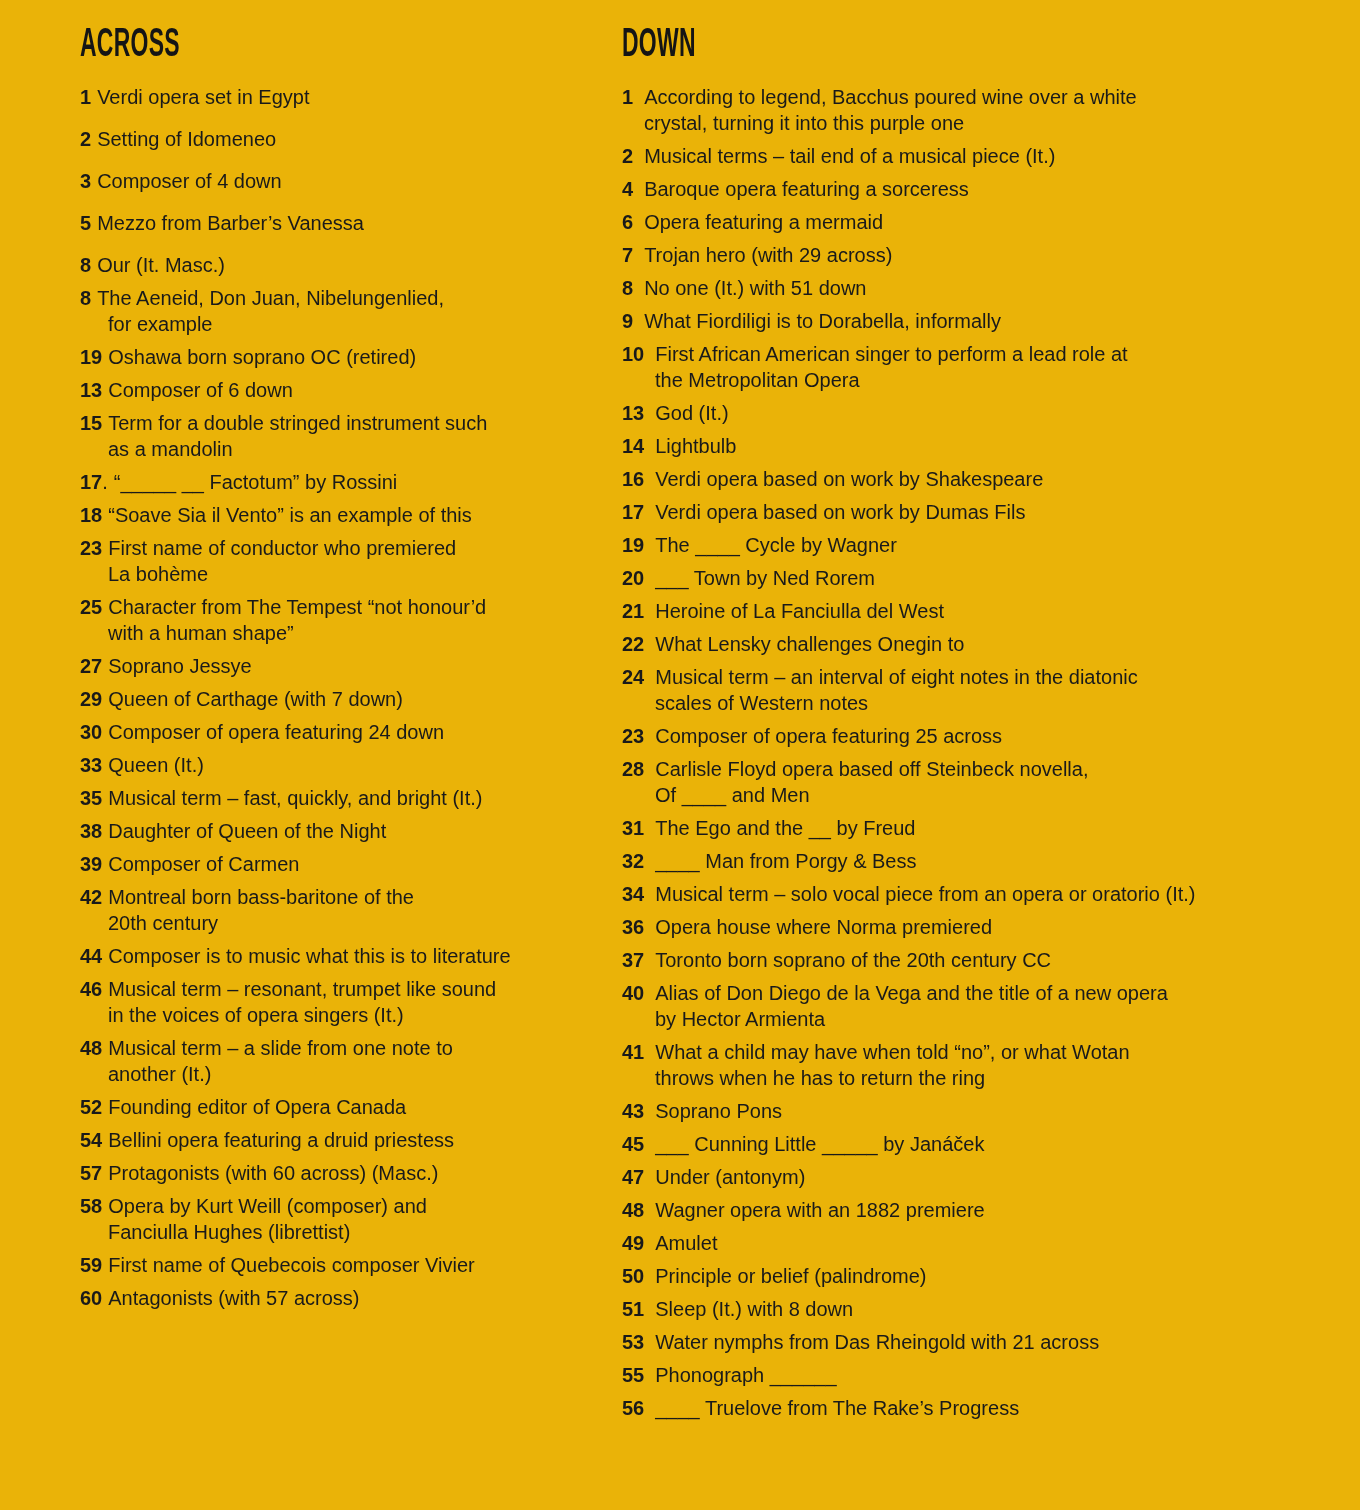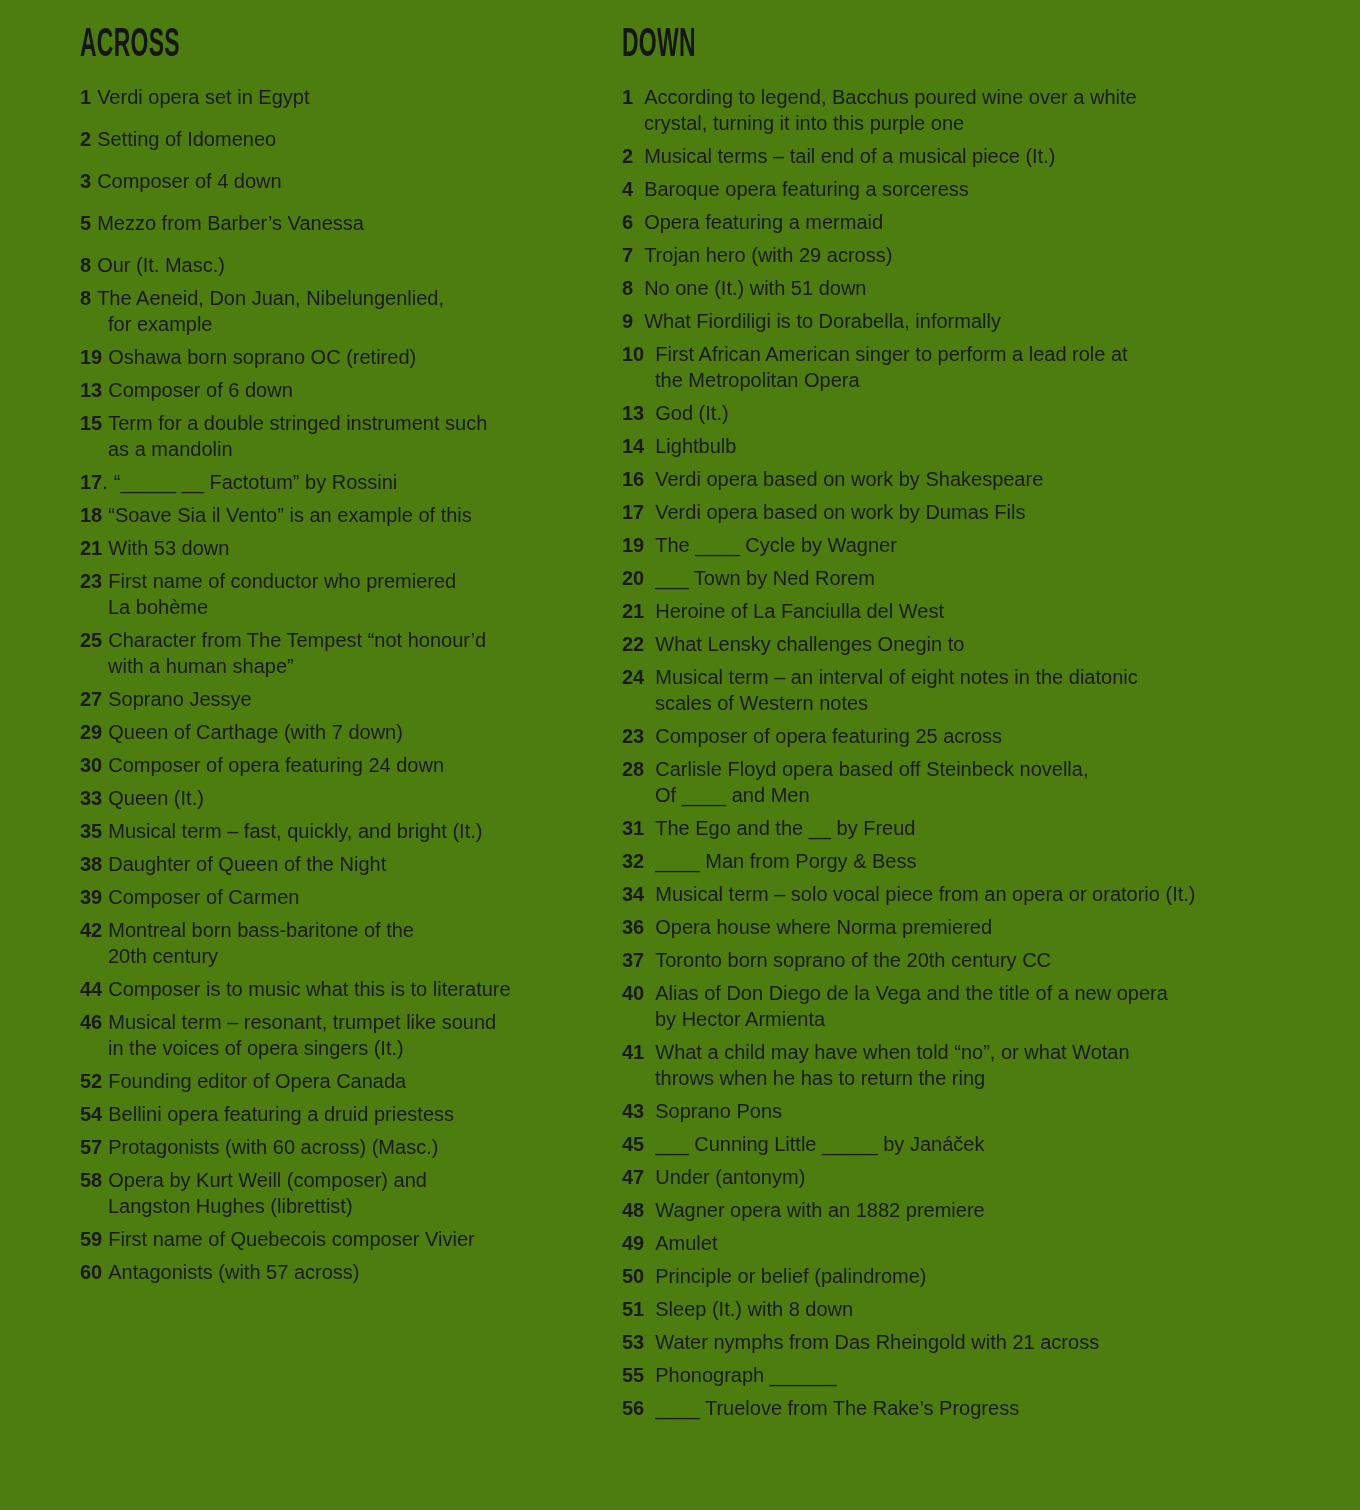--- a/index.html
+++ b/index.html
@@ -4,21 +4,21 @@
 <style>
   html, body {
     margin: 0;
     padding: 0;
     background: #ffffff;
   }
   #page {
     position: relative;
     width: 1360px;
     height: 1510px;
-    background: #4d7c0f;
+    background: #eab308;
     color: #1a1a1a;
     font-family: "Liberation Sans", sans-serif;
     overflow: hidden;
   }
   .col {
     position: absolute;
     top: 22px;
   }
   .col.across { left: 80px;  width: 560px; }
   .col.down   { left: 622px; width: 770px; }
@@ -71,37 +71,37 @@
         <div class="clue one"><span class="prefix"><span class="num">2</span></span><span>Setting of </span><span class="it">Idomeneo</span></div>
         <div class="clue one"><span class="prefix"><span class="num">3</span></span><span>Composer of 4 down</span></div>
         <div class="clue one"><span class="prefix"><span class="num">5</span></span><span>Mezzo from Barber’s </span><span class="it">Vanessa</span></div>
         <div class="clue one"><span class="prefix"><span class="num">8</span></span><span>Our (It. Masc.)</span></div>
         <div class="clue two"><span class="prefix"><span class="num">8</span></span><span>The Aeneid, Don Juan, Nibelungenlied,</span><br><span>for example</span></div>
         <div class="clue two"><span class="prefix"><span class="num">19</span></span><span>Oshawa born soprano OC (retired)</span></div>
         <div class="clue two"><span class="prefix"><span class="num">13</span></span><span>Composer of 6 down</span></div>
         <div class="clue two"><span class="prefix"><span class="num">15</span></span><span>Term for a double stringed instrument such</span><br><span>as a mandolin</span></div>
         <div class="clue two"><span class="prefix"><span class="num">17</span><span class="dot">.</span></span><span>“_____ __ Factotum” by Rossini</span></div>
         <div class="clue two"><span class="prefix"><span class="num">18</span></span><span>“Soave Sia il Vento” is an example of this</span></div>
-        <div class="clue two"><span class="prefix"><span class="num">21</span></span><span>With 53 down</span></div>
         <div class="clue two"><span class="prefix"><span class="num">23</span></span><span>First name of conductor who premiered</span><br><span class="it">La bohème</span></div>
         <div class="clue two"><span class="prefix"><span class="num">25</span></span><span>Character from </span><span class="it">The Tempest</span><span> “not honour’d</span><br><span>with a human shape”</span></div>
         <div class="clue two"><span class="prefix"><span class="num">27</span></span><span>Soprano Jessye</span></div>
         <div class="clue two"><span class="prefix"><span class="num">29</span></span><span>Queen of Carthage (with 7 down)</span></div>
         <div class="clue two"><span class="prefix"><span class="num">30</span></span><span>Composer of opera featuring 24 down</span></div>
         <div class="clue two"><span class="prefix"><span class="num">33</span></span><span>Queen (It.)</span></div>
         <div class="clue two"><span class="prefix"><span class="num">35</span></span><span>Musical term – fast, quickly, and bright (It.)</span></div>
         <div class="clue two"><span class="prefix"><span class="num">38</span></span><span>Daughter of Queen of the Night</span></div>
         <div class="clue two"><span class="prefix"><span class="num">39</span></span><span>Composer of </span><span class="it">Carmen</span></div>
         <div class="clue two"><span class="prefix"><span class="num">42</span></span><span>Montreal born bass-baritone of the</span><br><span>20th century</span></div>
         <div class="clue two"><span class="prefix"><span class="num">44</span></span><span>Composer is to music what this is to literature</span></div>
         <div class="clue two"><span class="prefix"><span class="num">46</span></span><span>Musical term – resonant, trumpet like sound</span><br><span>in the voices of opera singers (It.)</span></div>
+        <div class="clue two"><span class="prefix"><span class="num">48</span></span><span>Musical term – a slide from one note to</span><br><span>another (It.)</span></div>
         <div class="clue two"><span class="prefix"><span class="num">52</span></span><span>Founding editor of </span><span class="it">Opera Canada</span></div>
         <div class="clue two"><span class="prefix"><span class="num">54</span></span><span>Bellini opera featuring a druid priestess</span></div>
         <div class="clue two"><span class="prefix"><span class="num">57</span></span><span>Protagonists (with 60 across) (Masc.)</span></div>
-        <div class="clue two"><span class="prefix"><span class="num">58</span></span><span>Opera by Kurt Weill (composer) and</span><br><span>Langston Hughes (librettist)</span></div>
+        <div class="clue two"><span class="prefix"><span class="num">58</span></span><span>Opera by Kurt Weill (composer) and</span><br><span>Fanciulla Hughes (librettist)</span></div>
         <div class="clue two"><span class="prefix"><span class="num">59</span></span><span>First name of Quebecois composer Vivier</span></div>
         <div class="clue two"><span class="prefix"><span class="num">60</span></span><span>Antagonists (with 57 across)</span></div>
       </div>
   </div>
 
   <div class="col down">
     <div class="heading">
       <span class="squeeze">DOWN</span>
     </div>
     <div class="clue-list">

